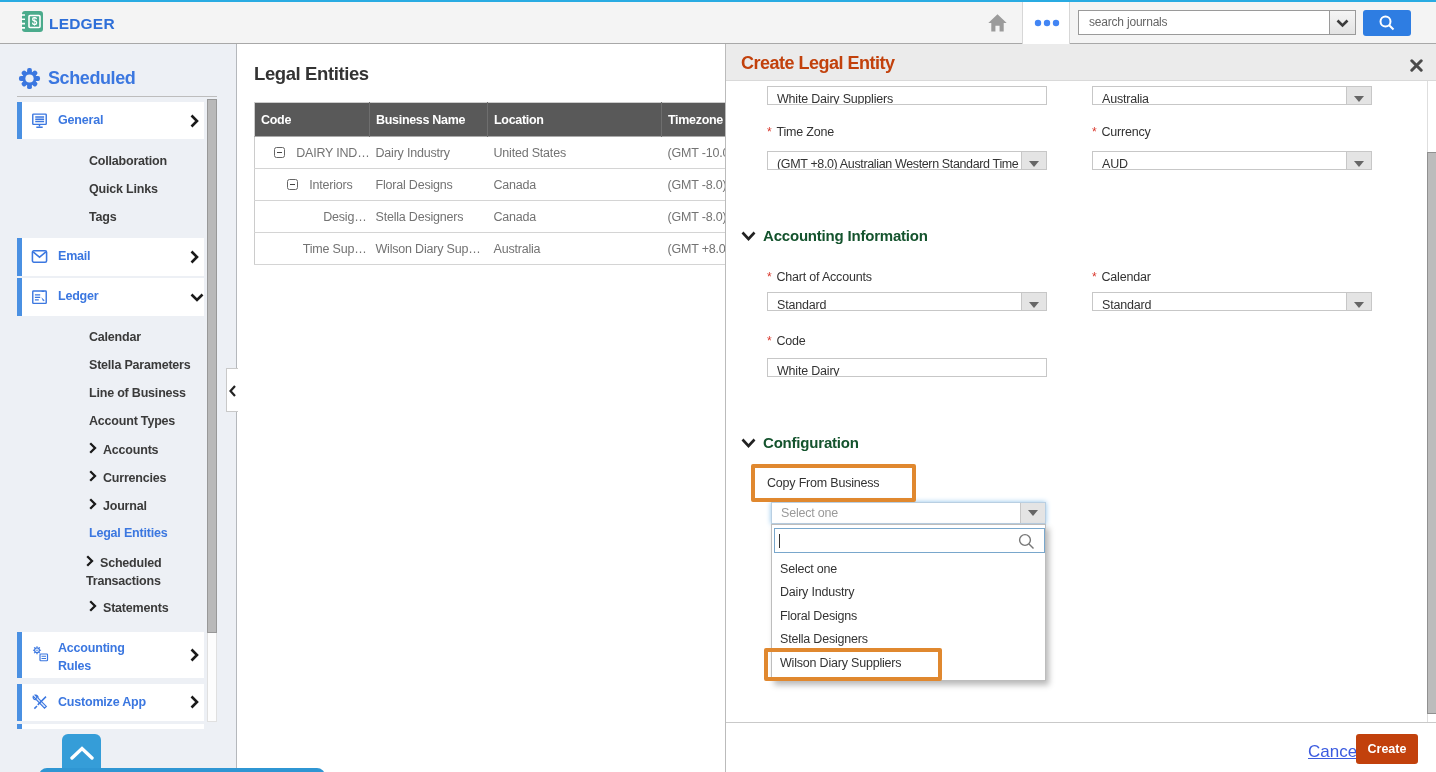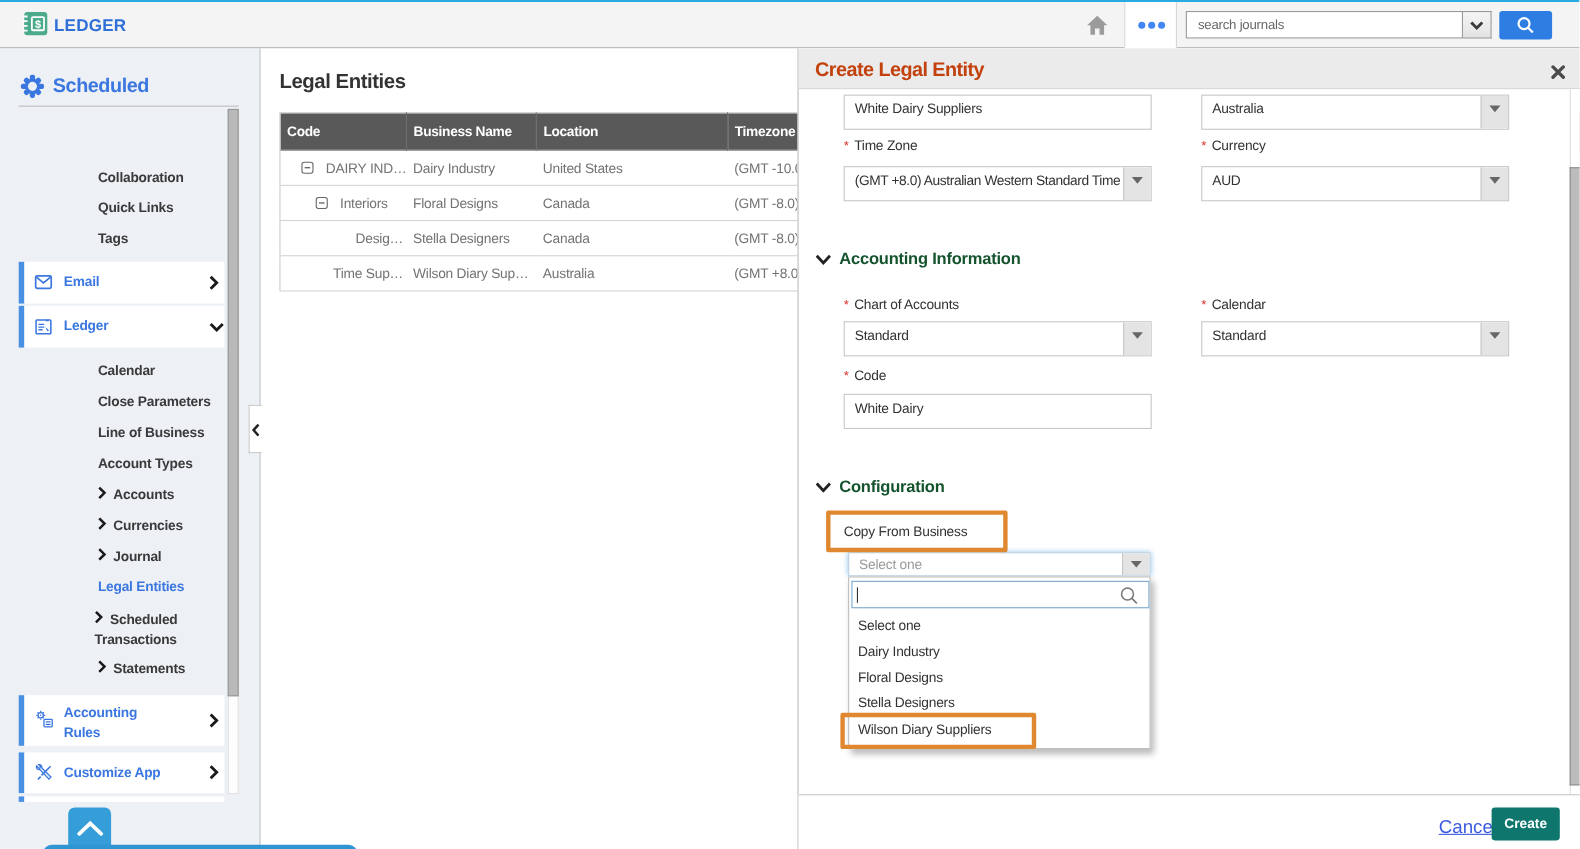--- a/index.html
+++ b/index.html
@@ -42,31 +42,31 @@
   #tbl { border:1px solid #ccc; }
   #tbl thead tr { border-bottom:1px solid #aaa; }
   td.code { text-align:right; padding-right:6px; }
   .minus { display:inline-block; width:11px; height:11px; border:1px solid #666; border-radius:2.5px; background:#fff; vertical-align:-1px; position:relative; margin-right:11px; }
   .minus::after { content:""; position:absolute; left:2px; top:4px; width:5px; height:1.4px; background:#444; }
 
   
   #modal { position:absolute; left:725px; top:44px; width:711px; height:728px; background:#fff; border-left:1px solid #bbb; z-index:10; }
   #mhead { position:absolute; left:0; top:0; width:711px; height:37px; background:#ebebeb; border-bottom:1px solid #d9d9d9; }
   #mtitle { position:absolute; left:15px; top:9px; font-size:18px; letter-spacing:-0.5px; font-weight:bold; color:#c2410c; }
-  .fld { position:absolute; height:32px; border:1px solid #c7c7c7; background:#fff; font-size:12.5px; letter-spacing:-0.2px; color:#333; line-height:24px; padding-left:9px; white-space:nowrap; overflow:hidden; }
+  .fld { position:absolute; height:19px; border:1px solid #c7c7c7; background:#fff; font-size:12.5px; letter-spacing:-0.2px; color:#333; line-height:24px; padding-left:9px; white-space:nowrap; overflow:hidden; }
   .sel { padding-right:26px; }
   .arr { position:absolute; right:0; top:0; bottom:0; width:25px; background:#e4e4e4; border-left:1px solid #c7c7c7; }
   .arr::after { content:""; position:absolute; left:7px; top:9px; width:0; height:0; border:5px solid transparent; border-top:6px solid #666; }
   .lbl { position:absolute; font-size:12.5px; letter-spacing:-0.2px; font-weight:normal; color:#333; }
   .star { color:#d9372c; font-size:12px; margin-right:5px; }
   .sect { position:absolute; font-size:15px; letter-spacing:-0.2px; font-weight:bold; color:#14532d; }
   .obox { position:absolute; border:4px solid #e0882f; border-radius:2px; z-index:3; }
   #mfoot { position:absolute; left:0; top:678px; width:711px; height:50px; background:#fff; border-top:1px solid #c9c9c9; }
   #cancel { position:absolute; left:582px; top:19px; font-size:17px; color:#3b5be0; text-decoration:underline; }
-  #createbtn { position:absolute; left:630px; top:11px; width:62px; height:30px; background:#0f766e; border-radius:3px; color:#fff; font-size:12.5px; font-weight:bold; text-align:center; line-height:30px; }
+  #createbtn { position:absolute; left:630px; top:11px; width:62px; height:30px; background:#c2410c; border-radius:3px; color:#fff; font-size:12.5px; font-weight:bold; text-align:center; line-height:30px; }
   #mtrack { position:absolute; left:701px; top:37px; width:10px; height:641px; background:#fff; border-left:1px solid #dedede; }
   #mthumb { position:absolute; left:701px; top:108px; width:10px; height:562px; background:#bcbcbc; border:1px solid #909090; border-right:none; }
   
   #combo { position:absolute; left:45px; top:458px; width:275px; height:22px; border:1px solid #b9cfe2; box-shadow:0 0 5px #8fc3ea; background:#fff; font-size:12.5px; letter-spacing:-0.2px; color:#9a9a9a; line-height:20px; padding-left:9px; }
   #combo .arr::after { top:7px; }
   #panel { position:absolute; left:45px; top:480px; width:275px; height:157px; background:#fff; border:1px solid #bdbdbd; box-shadow:3px 4px 6px rgba(0,0,0,.28); }
   #psearch { position:absolute; left:2px; top:3px; width:271px; height:25px; border:1px solid #79a7cc; background:#fff; }
   #pcaret { position:absolute; left:4px; top:5px; width:1px; height:14px; background:#333; }
   .opt { position:absolute; left:0; width:273px; height:23px; font-size:12.5px; letter-spacing:-0.2px; color:#333; line-height:23px; padding-left:8px; }
 </style>
@@ -116,20 +116,31 @@
           <rect x="9.5" y="1.6" width="5" height="20.8" rx="2"></rect>
           <rect x="1.6" y="9.5" width="20.8" height="5" rx="2"></rect>
         </g>
       <circle cx="12" cy="12" r="7.2"></circle>
     </g>
     <circle cx="12" cy="12" r="4.3" fill="#edf0f5"></circle>
   </svg>
   <span id="settingstxt">Scheduled</span>
   <div id="sephr"></div>
 
+  <div class="mrow" style="top:58px;height:37px">
+    <svg class="micon" style="top:10px;left:9px" width="17" height="17" viewBox="0 0 24 24" fill="none" stroke="#3b77e0" stroke-width="2">
+      <rect x="2.5" y="3" width="19" height="14.5" rx="1"></rect>
+      <path d="M6 7 H18.5 M6 10.2 H18.5 M6 13.4 H18.5"></path>
+      <path d="M12 17.5 V20 M7.5 21.5 H16.5"></path>
+    </svg>
+    <span class="mtext" style="top:11px">General</span>
+    <svg class="mchev" style="top:12px" width="9" height="14" viewBox="0 0 9 14">
+        <path d="M1.5 1.5 L7 7 L1.5 12.5" stroke="#1a1a1a" stroke-width="2.6" fill="none"></path>
+      </svg>
+  </div>
   <div class="sub" style="left:45px;top:110px">Collaboration</div>
   <div class="sub" style="left:45px;top:138px">Quick Links</div>
   <div class="sub" style="left:45px;top:166px">Tags</div>
 
   <div class="mrow" style="top:194px;height:38px">
     <svg class="micon" style="top:11px;left:9px" width="17" height="15" viewBox="0 0 24 20" fill="none" stroke="#3b77e0" stroke-width="2.2">
       <rect x="2" y="2" width="20" height="16" rx="2"></rect>
       <path d="M3 3.5 L12 11 L21 3.5"></path>
     </svg>
     <span class="mtext" style="top:11px">Email</span>
@@ -143,21 +154,21 @@
       <rect x="2.5" y="2.5" width="19" height="17.5" rx="1"></rect>
       <path d="M15 3 H18.5 M5.5 8 H13 M5.5 11.5 H13 M5.5 15 H11" stroke-width="1.8"></path>
       <path d="M14.5 11.5 L19.5 16 L17 16.5 L18 19 Z" fill="#3b77e0" stroke="none"></path>
     </svg>
     <span class="mtext" style="top:11px">Ledger</span>
     <svg class="mchev" style="top:15px" width="14" height="9" viewBox="0 0 14 9">
         <path d="M1.5 1.5 L7 7 L12.5 1.5" stroke="#1a1a1a" stroke-width="2.6" fill="none"></path>
       </svg>
   </div>
   <div class="sub" style="left:45px;top:286px">Calendar</div>
-  <div class="sub" style="left:45px;top:314px">Close Parameters</div>
+  <div class="sub" style="left:45px;top:314px">Stella Parameters</div>
   <div class="sub" style="left:45px;top:342px">Line of Business</div>
   <div class="sub" style="left:45px;top:370px">Account Types</div>
   <div class="sub" style="left:45px;top:398px"><svg width="8" height="12" viewBox="0 0 8 12" style="margin-right:6px">
         <path d="M1.2 1.2 L6 6 L1.2 10.8" stroke="#1a1a1a" stroke-width="2.3" fill="none"></path>
       </svg>Accounts</div>
   <div class="sub" style="left:45px;top:426px"><svg width="8" height="12" viewBox="0 0 8 12" style="margin-right:6px">
         <path d="M1.2 1.2 L6 6 L1.2 10.8" stroke="#1a1a1a" stroke-width="2.3" fill="none"></path>
       </svg>Currencies</div>
   <div class="sub" style="left:45px;top:454px"><svg width="8" height="12" viewBox="0 0 8 12" style="margin-right:6px">
         <path d="M1.2 1.2 L6 6 L1.2 10.8" stroke="#1a1a1a" stroke-width="2.3" fill="none"></path>

